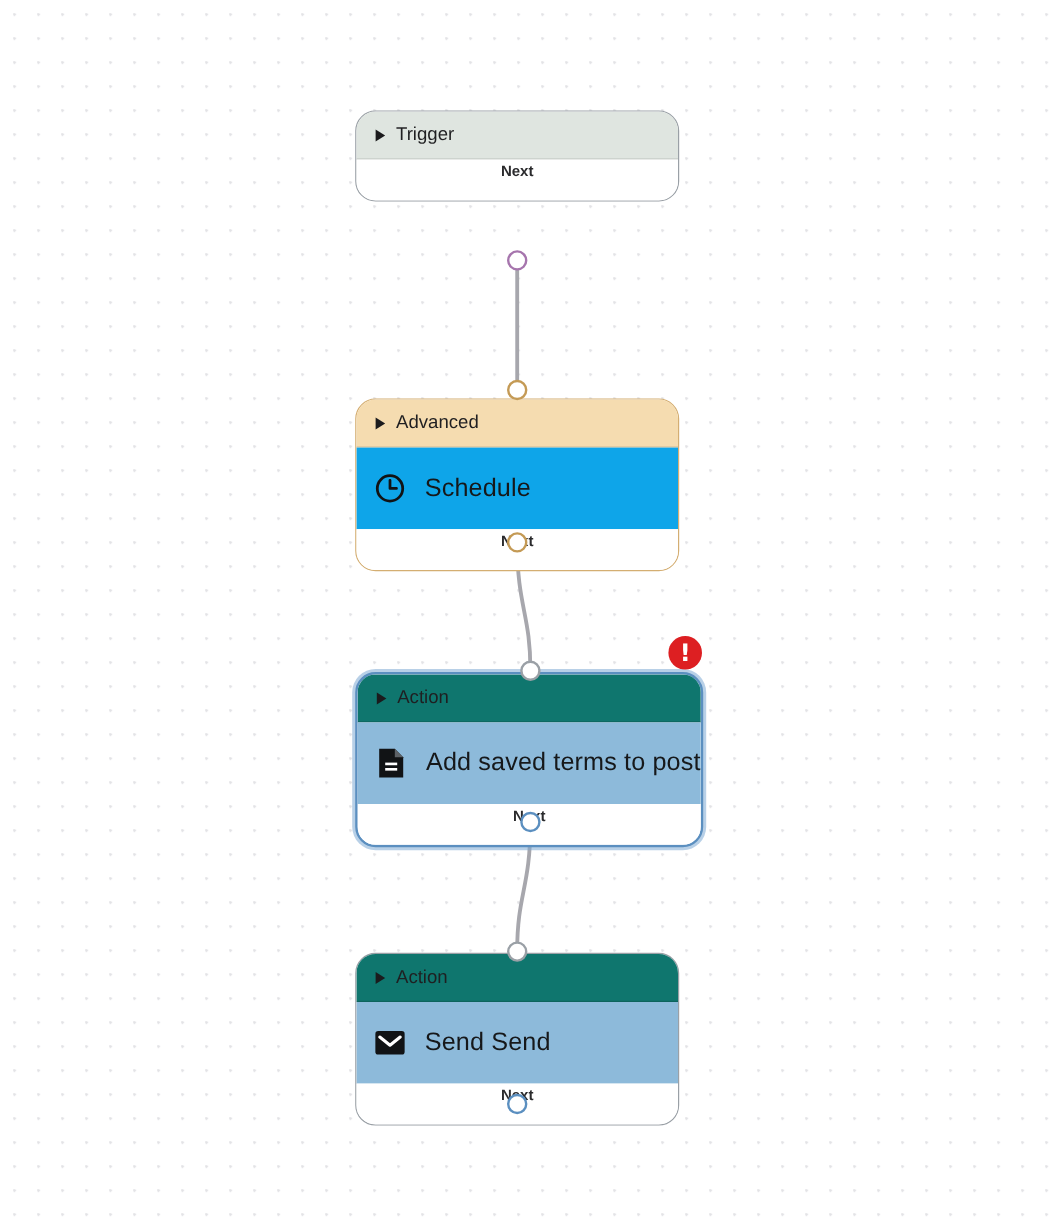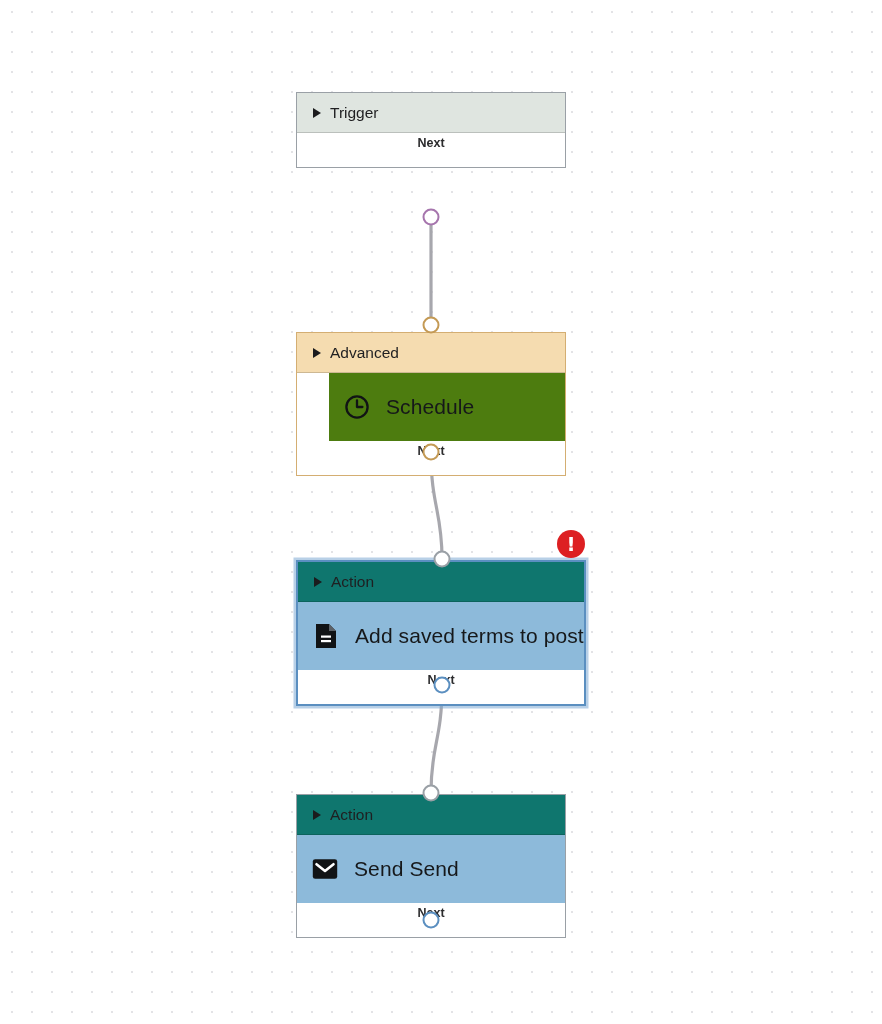--- a/index.html
+++ b/index.html
@@ -32,21 +32,21 @@
   .edge-path {
     fill: none;
     stroke: #a7a7ad;
     stroke-width: 3.2;
     stroke-linecap: round;
   }
 
   
   .node {
     position: absolute;
-    border-radius: 0;
+    border-radius: 17px;
     border: 1.6px solid #9aa0a6;
     background: #ffffff;
     overflow: hidden;
   }
   .node.selected {
     border-color: #5b8fc0;
     border-width: 2px;
     box-shadow: 0 0 0 2.5px rgba(125,169,211,0.55);
   }
 
@@ -97,21 +97,21 @@
     font-size: 12.5px;
     color: #2b2b2d;
     font-weight: bold;
   }
 
   
   .theme-trigger  .node-head { background: #dfe5e0; }
   .theme-trigger  .node-body { background: #d7ded8; }
 
   .theme-advanced .node-head { background: #f5dcb0; }
-  .theme-advanced .node-body { background: #4d7c0f; margin-left: 32px; }
+  .theme-advanced .node-body { background: #0ea5e9; }
   .theme-advanced { border-color: #d4ae72; }
 
   .theme-action   .node-head { background: #0f766e; }
   .theme-action   .node-body { background: #8dbada; }
 
   
   .port {
     position: absolute;
     width: 17px; height: 17px;
     border-radius: 50%;

